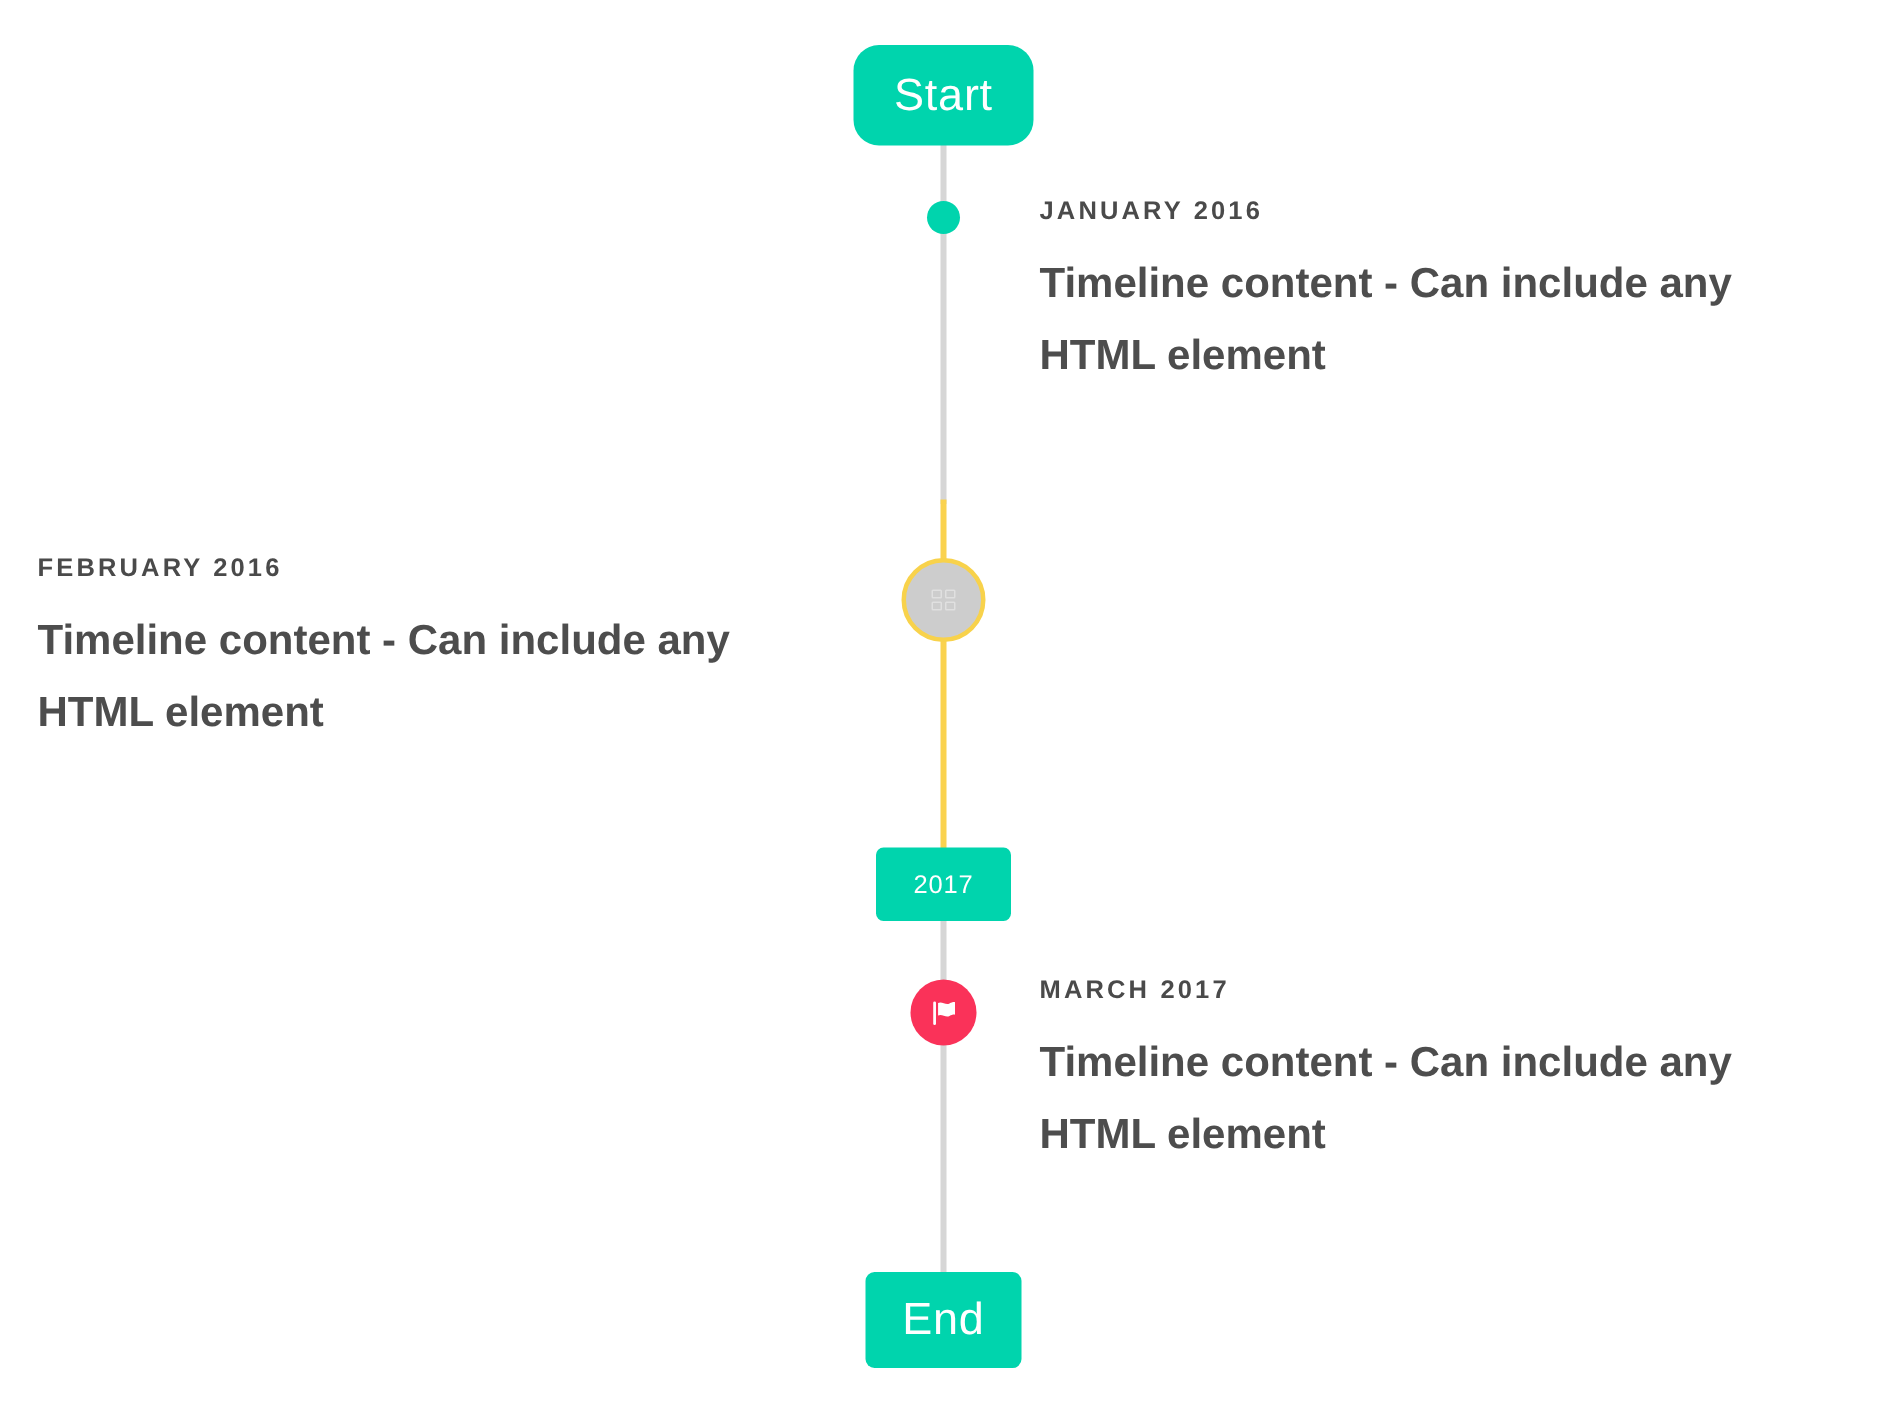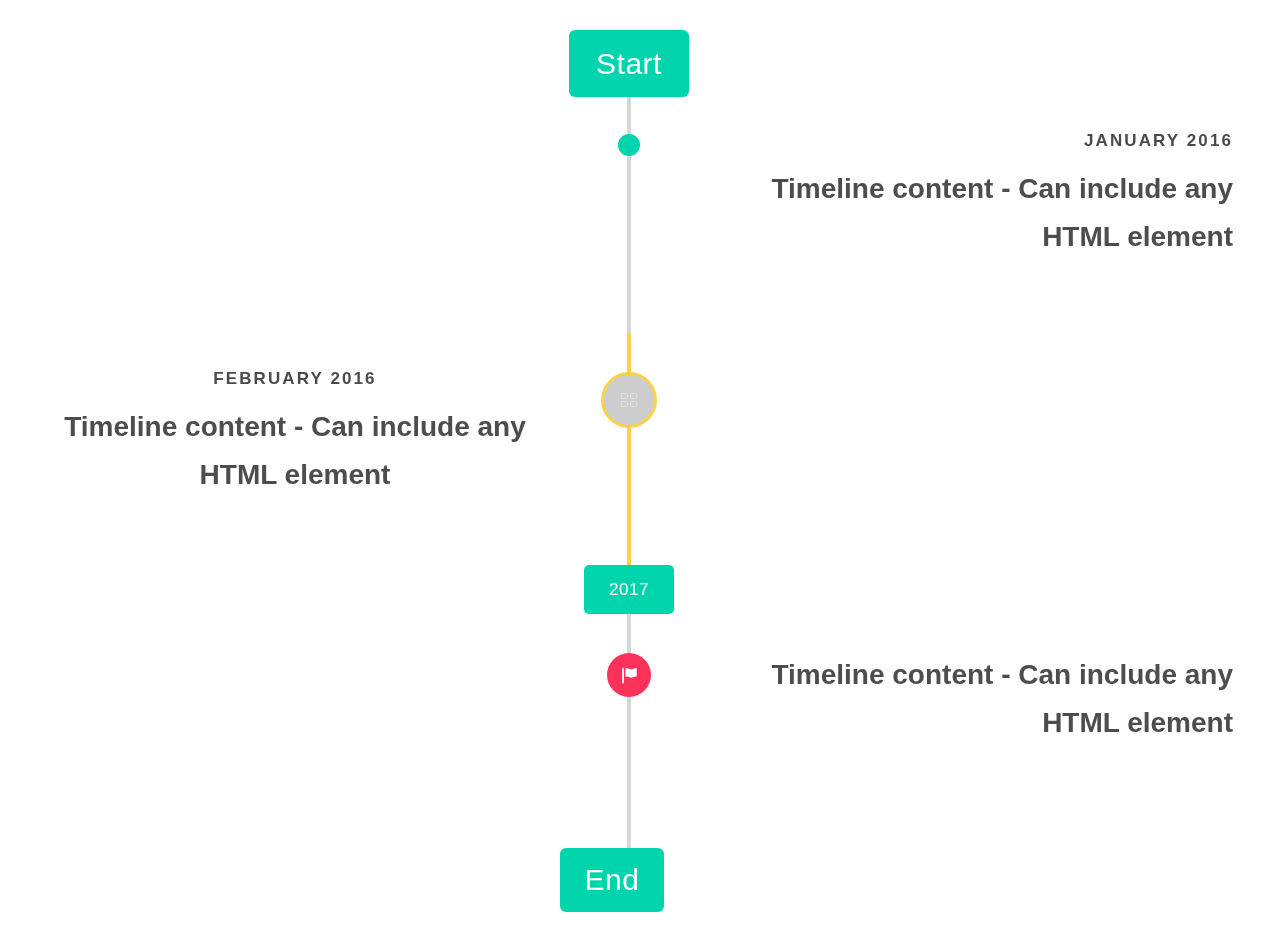--- a/index.html
+++ b/index.html
@@ -51,53 +51,54 @@
     font-weight: 400;
     letter-spacing: 0.5px;
     z-index: 5;
   }
   .badge-start {
     left: 569px;
     top: 30px;
     width: 120px;
     height: 67px;
     font-size: 30px;
+    border-radius: 17px;
   }
   .badge-year {
     left: 584px;
     top: 565px;
     width: 90px;
     height: 49px;
     font-size: 17px;
     border-radius: 5px;
   }
   .badge-end {
-    left: 560px;
+    left: 577px;
     top: 848px;
     width: 104px;
     height: 64px;
     font-size: 30px;
   }
 
   
   .event {
     position: absolute;
     width: 1268px;
   }
   .event-right .event-body {
     position: absolute;
     left: 693px;
     width: 540px;
-    text-align: right;
+    text-align: left;
   }
   .event-left .event-body {
     position: absolute;
     left: 25px;
     width: 540px;
-    text-align: center;
+    text-align: left;
   }
 
   .event-date {
     font-size: 17px;
     font-weight: bold;
     letter-spacing: 2.1px;
     color: #4a4a4a;
     margin: 0 0 16px 0;
     line-height: 1;
   }
@@ -195,19 +196,20 @@
 
   <div class="event event-right" style="top:653px;">
     <div class="marker marker-circle-flag" style="top:0px;">
       <svg class="flag-icon" width="21" height="21" viewBox="0 0 24 24">
         <rect x="3.6" y="3" width="2.1" height="18" rx="1" fill="#ffffff"></rect>
         <path d="M7.3 4.2 C10.2 2.6 13.1 6.2 16.0 4.6 C17.6 3.8 19.0 3.3 20.2 3.6
                  L20.2 13.1 C19.0 12.8 17.6 13.3 16.0 14.1 C13.1 15.7 10.2 12.1 7.3 13.7 Z" fill="#ffffff"></path>
       </svg>
     </div>
     <div class="event-body" style="top:-2px;">
+      <p class="event-date">MARCH 2017</p>
       <p class="event-text">Timeline content - Can include any HTML element</p>
     </div>
   </div>
 
   <div class="badge badge-end">End</div>
 
 </div>
 
 </body></html>

